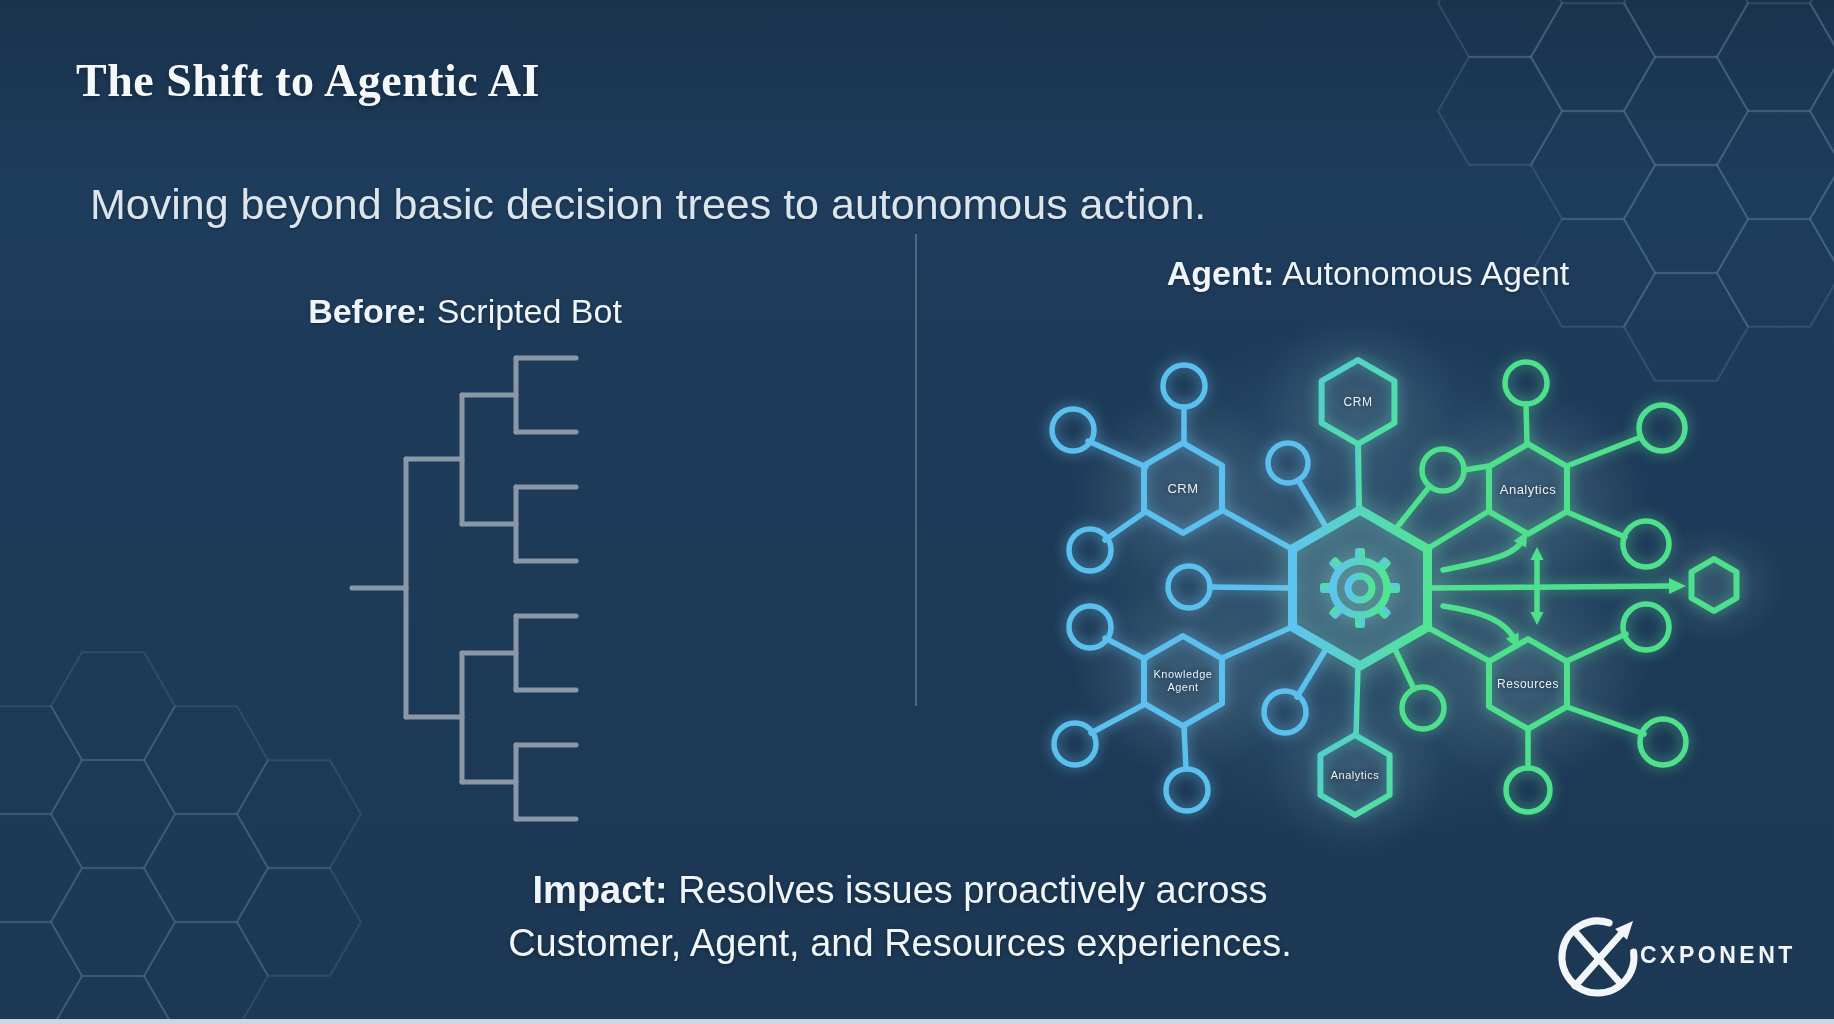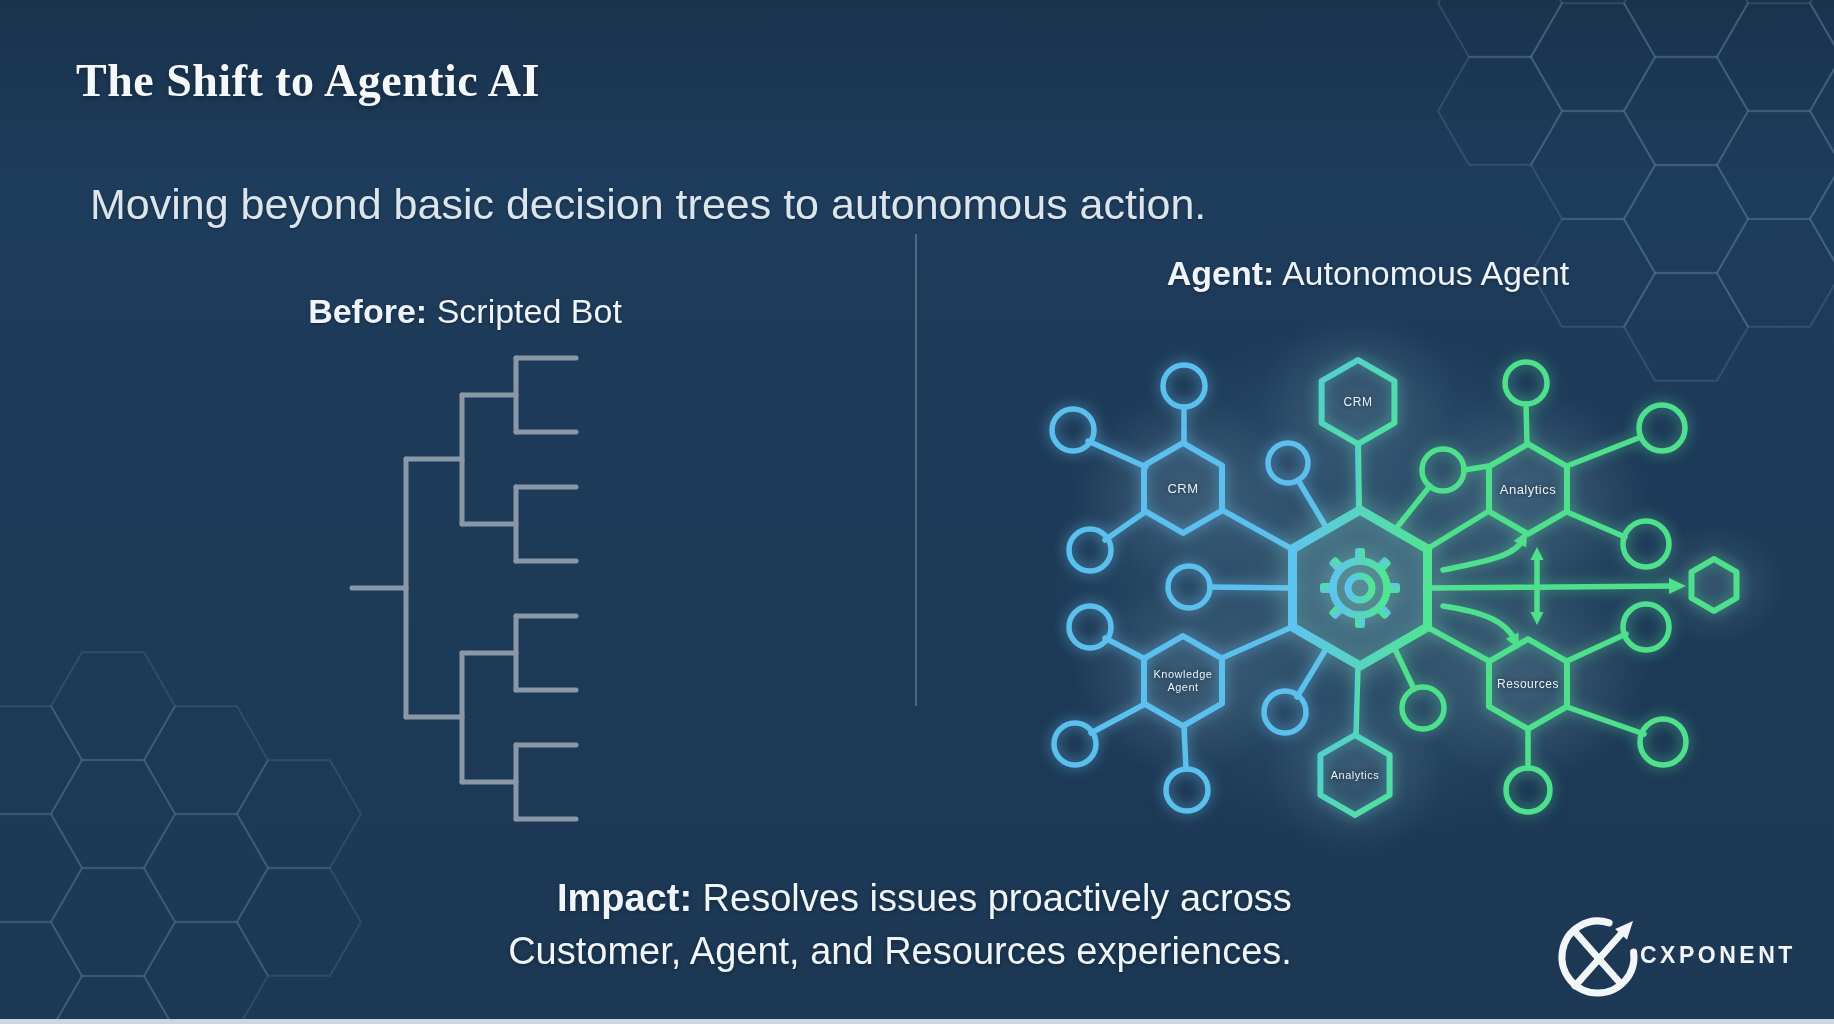--- a/index.html
+++ b/index.html
@@ -17,24 +17,23 @@
     left:76px;top:54px;font-family:"Liberation Serif","DejaVu Serif",serif;
     font-weight:700;font-size:46px;letter-spacing:.5px;color:#f5f8fb;
     text-shadow:0 2px 5px rgba(0,0,0,.35);
   }
   .subtitle{left:90px;top:180px;font-size:43px;color:#dbe5ee;text-shadow:0 1px 3px rgba(0,0,0,.3);}
   .panel-h{top:254px;transform:translateX(-50%);font-size:34px;color:#eef4f9;text-shadow:0 1px 3px rgba(0,0,0,.35);}
   .panel-h .b{font-weight:700;}
   #before-h{left:465px;margin-top:38px;}
   #after-h{left:1368px;}
   .impact{
-    left:900px;top:864px;transform:translateX(-50%);text-align:right;
+    left:900px;top:864px;transform:translateX(-50%);text-align:center;
     font-size:38px;line-height:53px;color:#eff5f9;white-space:nowrap;
     text-shadow:0 1px 4px rgba(0,0,0,.35);
-    margin-top:8px;
   }
   .impact .b{font-weight:700;}
   .hexlab{
     position:absolute;transform:translate(-50%,-50%);text-align:center;
     color:#e9f1f7;text-shadow:0 0 5px rgba(10,30,50,.8);letter-spacing:.5px;white-space:nowrap;
   }
   #lab-crm-left{left:1183px;top:488px;font-size:13px;}
   #lab-crm-top{left:1358px;top:402px;font-size:12px;}
   #lab-analytics-right{left:1528px;top:489px;font-size:13px;}
   #lab-resources{left:1528px;top:684px;font-size:12px;}

